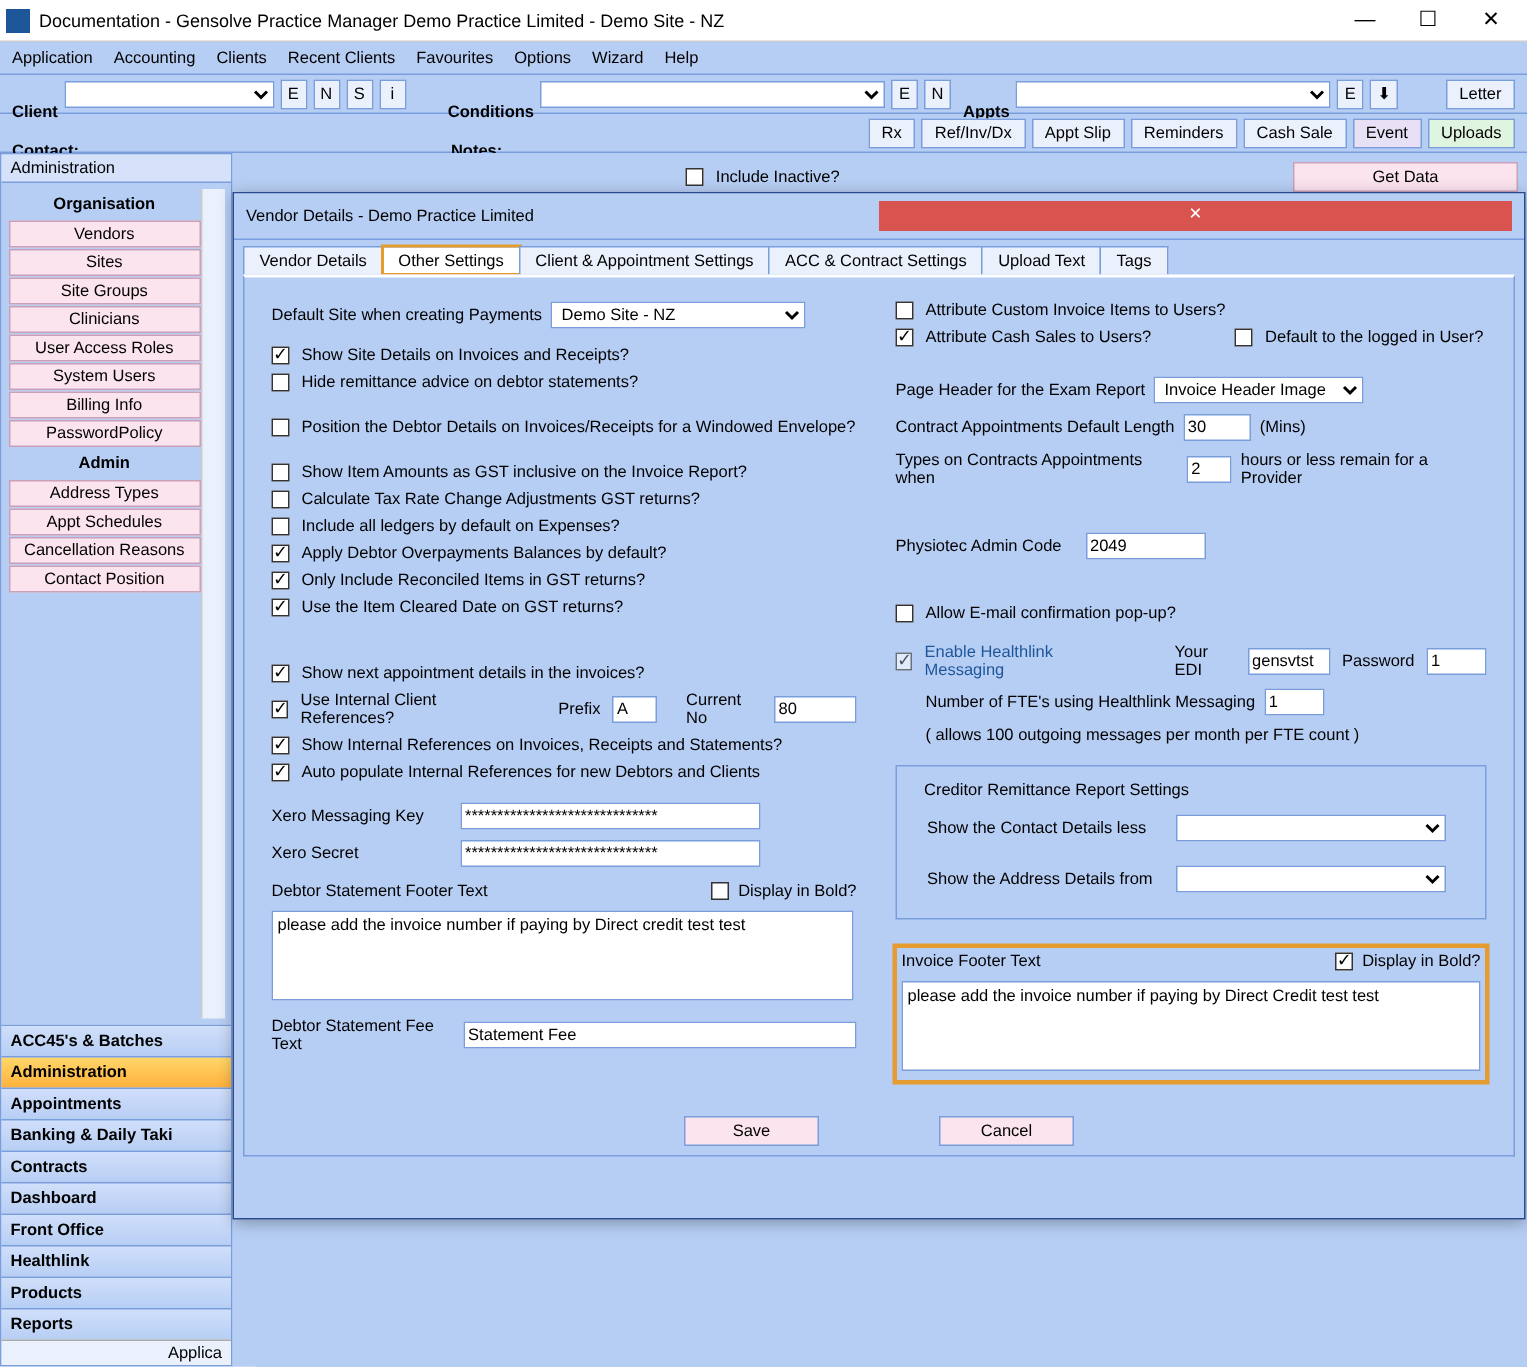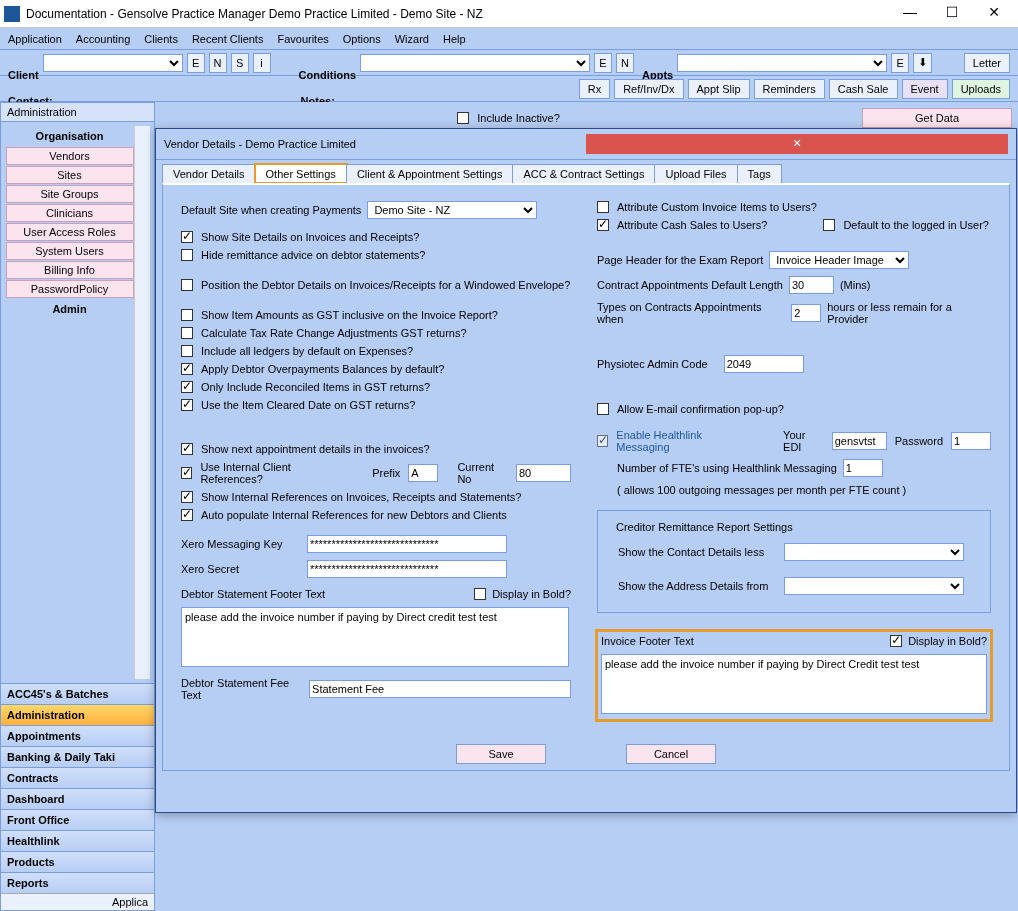--- a/index.html
+++ b/index.html
@@ -131,20 +131,26 @@
             <div class="side-btn">Vendors</div>
             <div class="side-btn">Sites</div>
             <div class="side-btn">Site Groups</div>
             <div class="side-btn">Clinicians</div>
             <div class="side-btn">User Access Roles</div>
             <div class="side-btn">System Users</div>
             <div class="side-btn">Billing Info</div>
             <div class="side-btn">PasswordPolicy</div>
           </div>
         <div class="group-title">Admin</div>
+        <div id="admin-btns">
+            <div class="side-btn">Address Types</div>
+            <div class="side-btn">Appt Schedules</div>
+            <div class="side-btn">Cancellation Reasons</div>
+            <div class="side-btn">Contact Position</div>
+          </div>
       </div>
       <div class="scrollbar-stub"></div>
     </div>
     <div class="nav-strip" id="nav-strip">
         <div class="nav-item">ACC45's &amp; Batches</div>
         <div class="nav-item active">Administration</div>
         <div class="nav-item">Appointments</div>
         <div class="nav-item">Banking &amp; Daily Taki</div>
         <div class="nav-item">Contracts</div>
         <div class="nav-item">Dashboard</div>
@@ -199,21 +205,21 @@
 <div class="modal">
   <div class="modal-title">
     <span>Vendor Details - Demo Practice Limited</span>
     <span class="modal-close">✕</span>
   </div>
   <div class="tabs" id="modal-tabs">
       <div class="tab">Vendor Details</div>
       <div class="tab active hl">Other Settings</div>
       <div class="tab">Client &amp; Appointment Settings</div>
       <div class="tab">ACC &amp; Contract Settings</div>
-      <div class="tab">Upload Files</div>
+      <div class="tab">Upload Text</div>
       <div class="tab">Tags</div>
     </div>
   <div class="tab-body">
     <div class="two-col">
 
       <div class="colL">
         <div class="row">
           <label>Default Site when creating Payments</label>
           <select style="width:170px"><option>Demo Site - NZ</option></select>
         </div>

